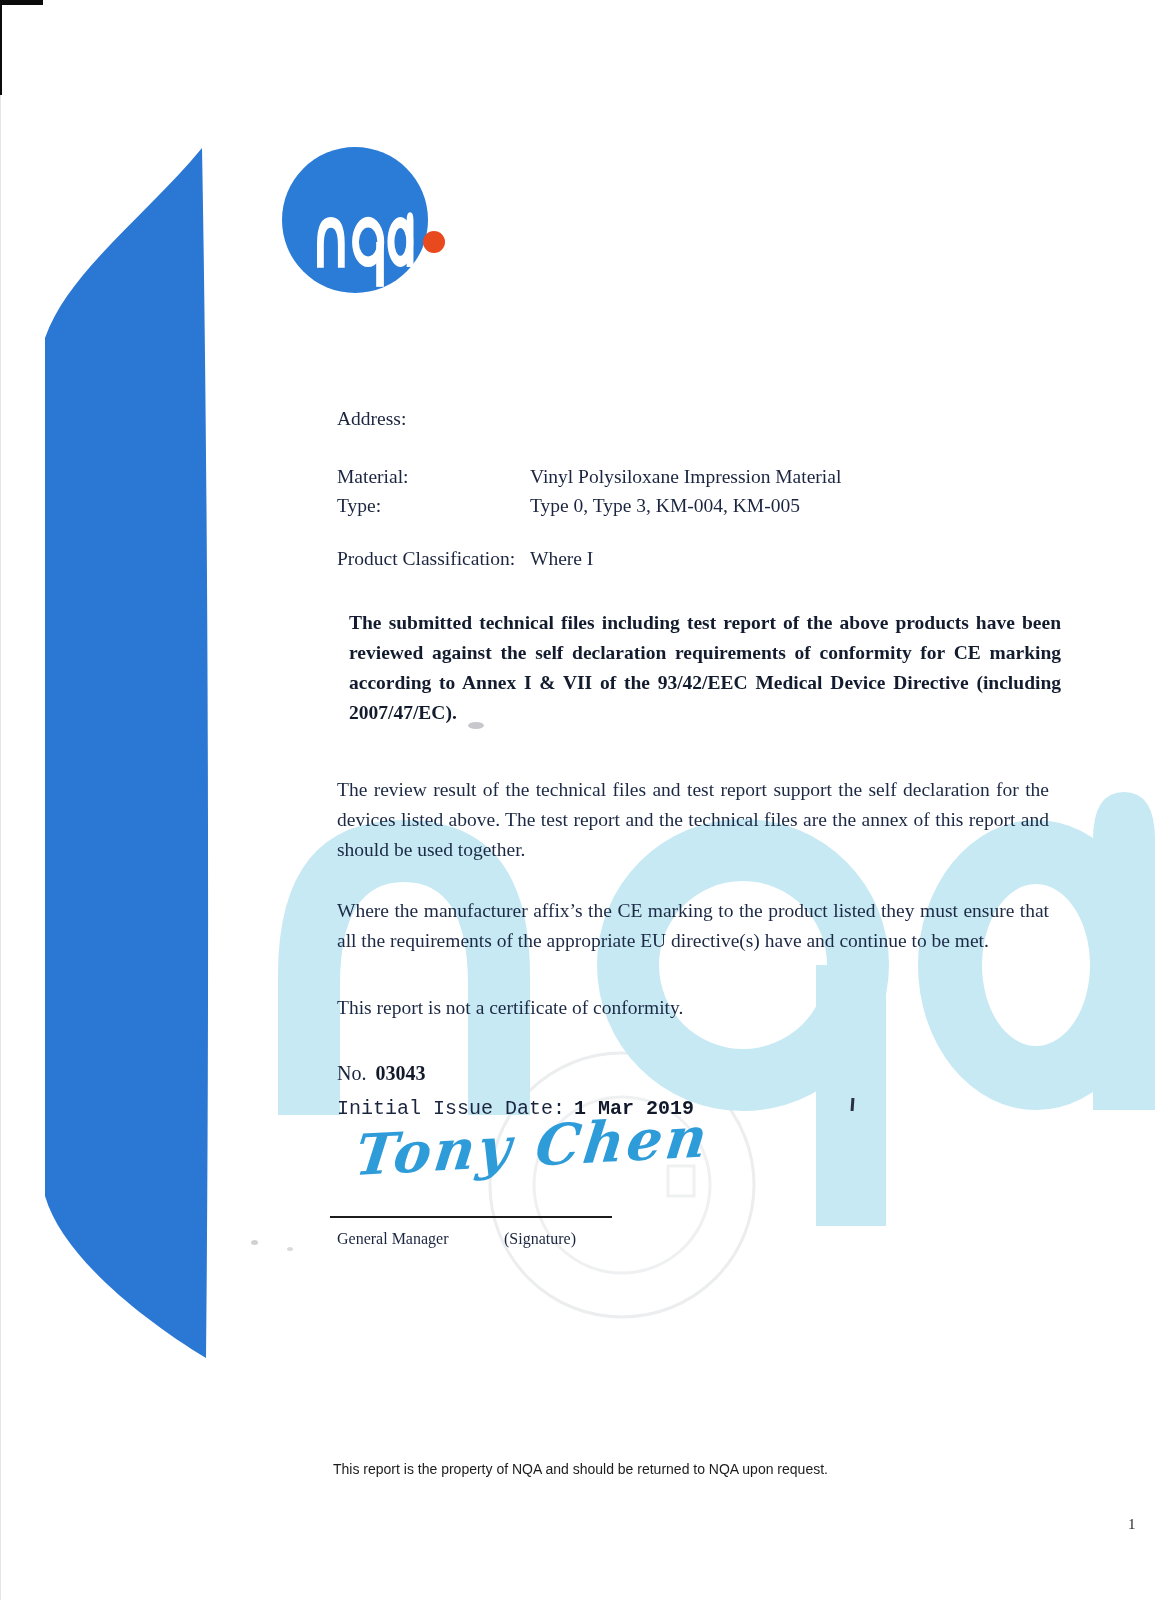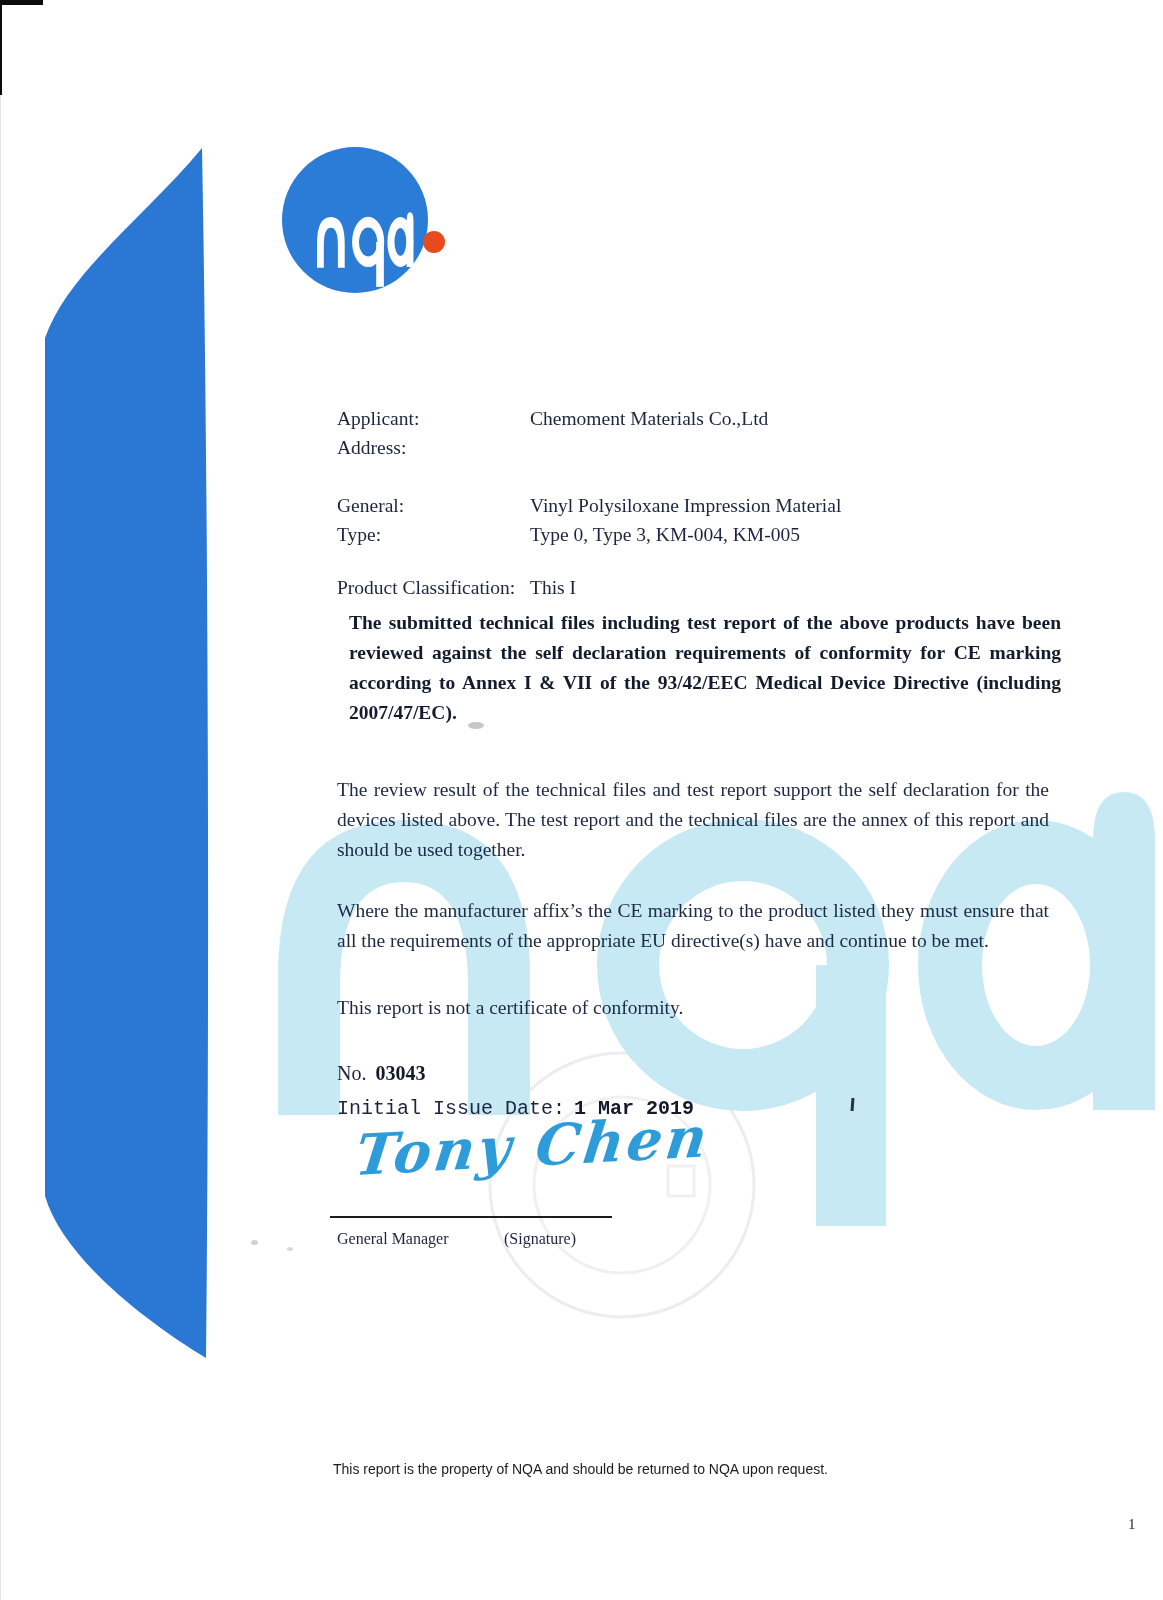--- a/index.html
+++ b/index.html
@@ -113,39 +113,35 @@
     <g>
       <circle cx="355" cy="220" r="73" fill="#2b7cd6"></circle>
       <use href="#glyphs-nqa" transform="translate(317,217) scale(0.11,0.172)" fill="#ffffff"></use>
       <circle cx="434" cy="242" r="11" fill="#e8491d"></circle>
     </g>
   </svg>
 
 
   <div class="abs txt fields">
     <div class="field-row">
-      <span>Applicant:</span>
-      <span>Chemoment Materials Co.,Ltd</span>
-    </div>
-    <div class="field-row">
       <span>Address:</span>
     </div>
     <div class="gap-lg"></div>
     <div class="field-row">
-      <span>General:</span>
+      <span>Material:</span>
       <span>Vinyl Polysiloxane Impression Material</span>
     </div>
     <div class="field-row">
       <span>Type:</span>
       <span>Type 0, Type 3, KM-004, KM-005</span>
     </div>
     <div class="gap-md"></div>
     <div class="field-row">
       <span>Product Classification:</span>
-      <span>This I</span>
+      <span>Where I</span>
     </div>
   </div>
 
   <div class="abs txt para bold p1">The submitted technical files including test report of the above products have been reviewed against the self declaration requirements of conformity for CE marking according to Annex I &amp; VII of the 93/42/EEC Medical Device Directive (including 2007/47/EC).</div>
   <div class="abs txt para p2">The review result of the technical files and test report support the self declaration for the devices listed above. The test report and the technical files are the annex of this report and should be used together.</div>
   <div class="abs txt para p4">This report is not a certificate of conformity.</div>
   <div class="abs txt para p3">Where the manufacturer affix’s the CE marking to the product listed they must ensure that all the requirements of the appropriate EU directive(s) have and continue to be met.</div>
 
   <div class="abs txt issue-line issue-no">
     <span class="lbl">No.</span><span class="val">03043</span>

